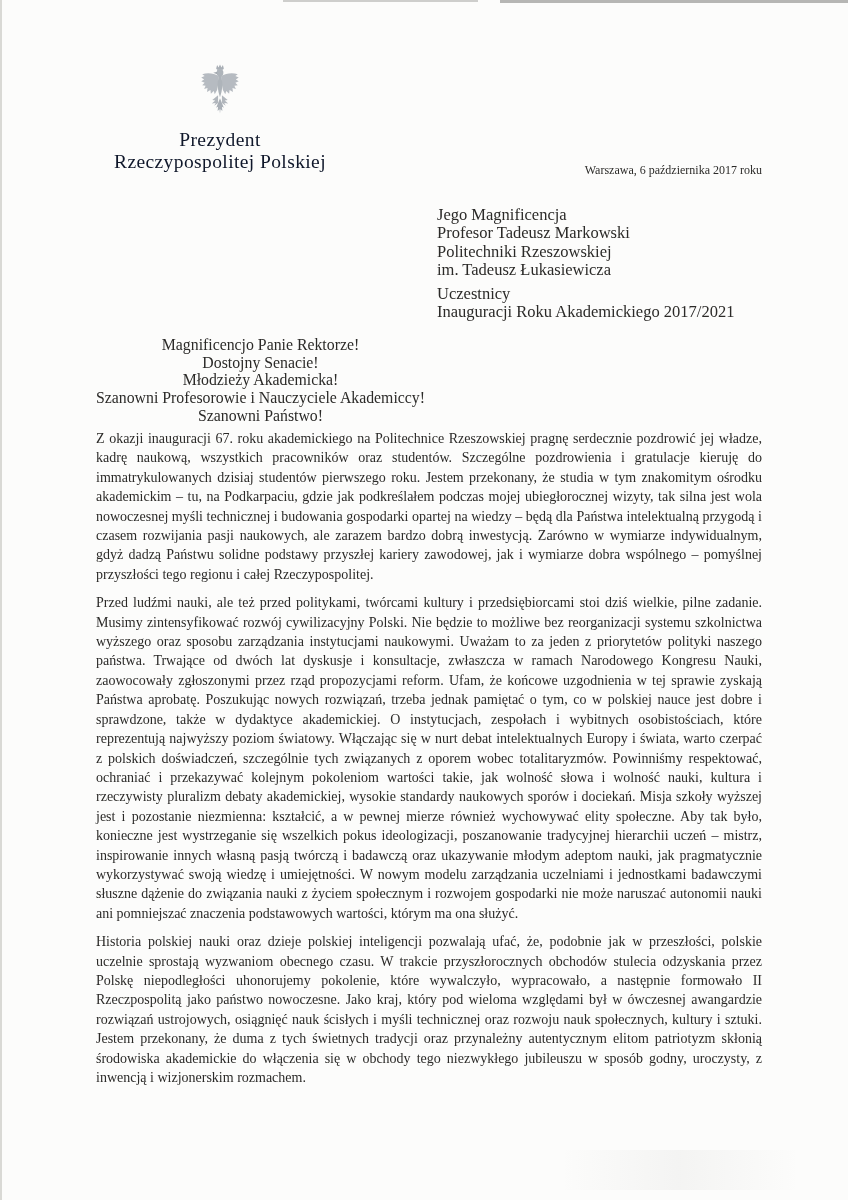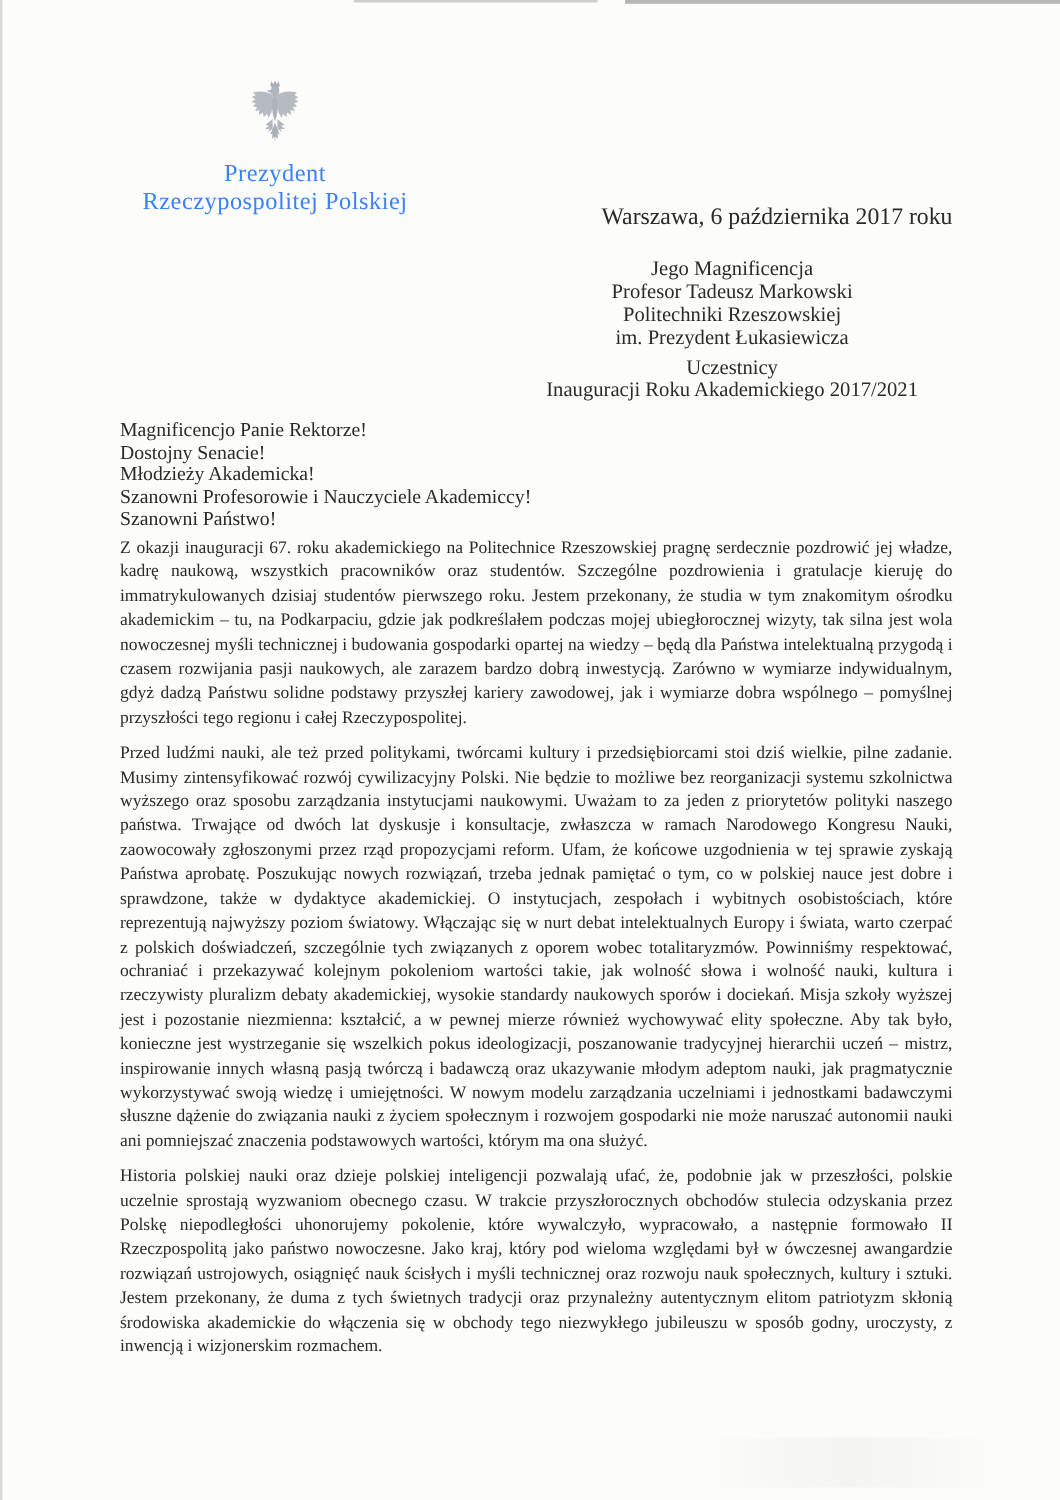--- a/index.html
+++ b/index.html
@@ -22,45 +22,45 @@
 
   .letterhead {
     position: absolute;
     top: 55px; left: 60px; width: 320px;
     text-align: center;
   }
   .emblem { width: 48px; height: 70px; margin: 0 auto 4px auto; display:block; }
   .letterhead-title {
     font-size: 19.5px;
     line-height: 22px;
-    color: #3b82f6;
+    color: #0f172a;
     letter-spacing: .4px;
   }
 
   .dateline {
     position: absolute;
     top: 163px; right: 86px;
-    font-size: 19px;
+    font-size: 12px;
     white-space: nowrap;
   }
 
   .recipient {
     position: absolute;
     top: 206px; left: 437px;
     font-size: 16.5px;
     line-height: 18.4px;
-    text-align: center;
   }
   .recipient .group-gap { height: 5px; }
 
   .salutations {
     position: absolute;
     top: 336px; left: 96px;
     font-size: 15.8px;
     line-height: 17.7px;
+    text-align: center;
   }
 
   .body-text {
     position: absolute;
     top: 429px; left: 96px;
     width: 666px;
     font-size: 14px;
     line-height: 19.4px;
     text-align: justify;
   }
@@ -100,21 +100,21 @@
     <div class="letterhead-title">Prezydent</div>
     <div class="letterhead-title">Rzeczypospolitej Polskiej</div>
   </div>
 
   <div class="dateline">Warszawa, 6 października 2017 roku</div>
 
   <div class="recipient">
     <span class="line">Jego Magnificencja</span>
     <span class="line">Profesor Tadeusz Markowski</span>
     <span class="line">Politechniki Rzeszowskiej</span>
-    <span class="line">im. Prezydent Łukasiewicza</span>
+    <span class="line">im. Tadeusz Łukasiewicza</span>
     <div class="group-gap"></div>
     <span class="line">Uczestnicy</span>
     <span class="line">Inauguracji Roku Akademickiego 2017/2021</span>
   </div>
 
   <div class="salutations">
     <span class="line">Magnificencjo Panie Rektorze!</span>
     <span class="line">Dostojny Senacie!</span>
     <span class="line">Młodzieży Akademicka!</span>
     <span class="line">Szanowni Profesorowie i Nauczyciele Akademiccy!</span>

